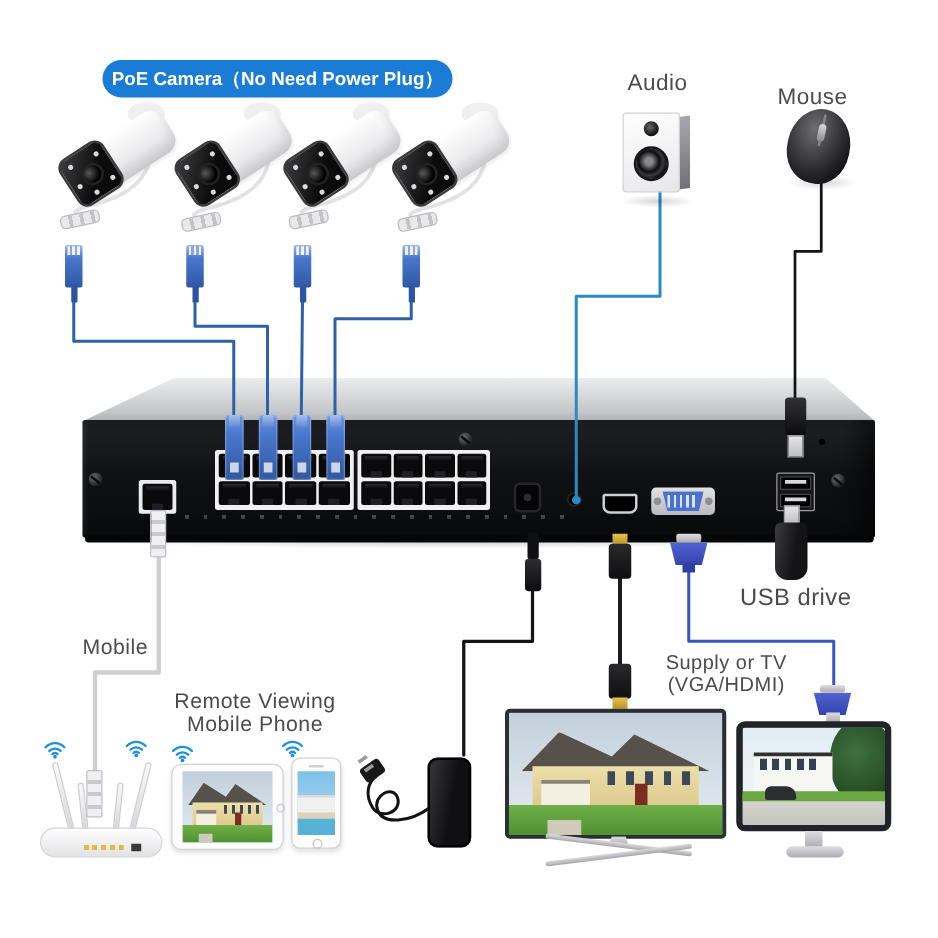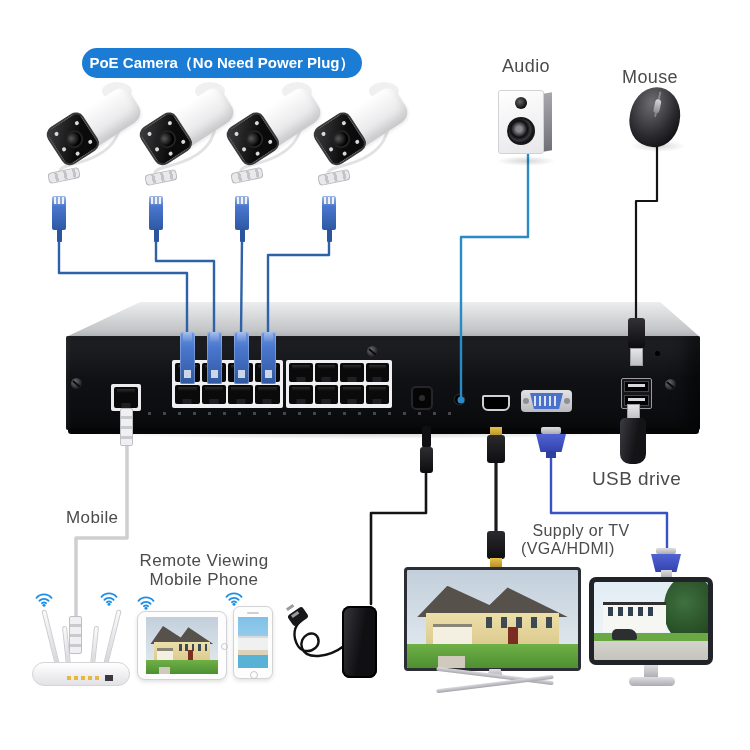--- a/index.html
+++ b/index.html
@@ -357,21 +357,21 @@
   <div class="abs gold" style="left:490px;top:427px;width:12px;height:9px;"></div>
   <div class="abs hdmi-conn" style="left:487px;top:435px;"></div>
   <div class="abs hdmi-conn" style="left:487px;top:531px;"></div>
   <div class="abs gold" style="left:490px;top:558px;width:12px;height:9px;"></div>
 
   <div class="abs silver" style="left:541px;top:427px;width:20px;height:7px;border-radius:2px;"></div>
   <div class="abs vga-conn-body" style="left:536px;top:434px;"></div>
   <div class="abs" style="left:546px;top:451px;width:10px;height:7px;background:#2f3fa0;"></div>
 
   <div class="lbl" style="left:521px;top:522px;width:120px;text-align:center;font-size:16px;">Supply or TV</div>
-  <div class="lbl" style="left:521px;top:540px;width:120px;text-align:left;font-size:16px;">(VGA/HDMI)</div>
+  <div class="lbl" style="left:521px;top:540px;width:120px;text-align:center;font-size:16px;">(VGA/HDMI)</div>
 
   <div class="abs silver" style="left:656px;top:548px;width:20px;height:6px;border-radius:2px;"></div>
   <div class="abs vga-conn-body" style="left:651px;top:554px;"></div>
   <div class="abs silver" style="left:661px;top:570px;width:11px;height:8px;"></div>
 
   <div class="lbl" style="left:66px;top:508px;font-size:17px;">Mobile</div>
   <div class="abs" style="left:26px;top:596px;width:110px;height:94px;">
     <div class="abs ant" style="left:22px;top:13px;height:56px;transform:rotate(-14deg);"></div>
     <div class="abs ant" style="left:38px;top:30px;height:40px;transform:rotate(-6deg);"></div>
     <div class="abs ant" style="left:66px;top:30px;height:40px;transform:rotate(6deg);"></div>

